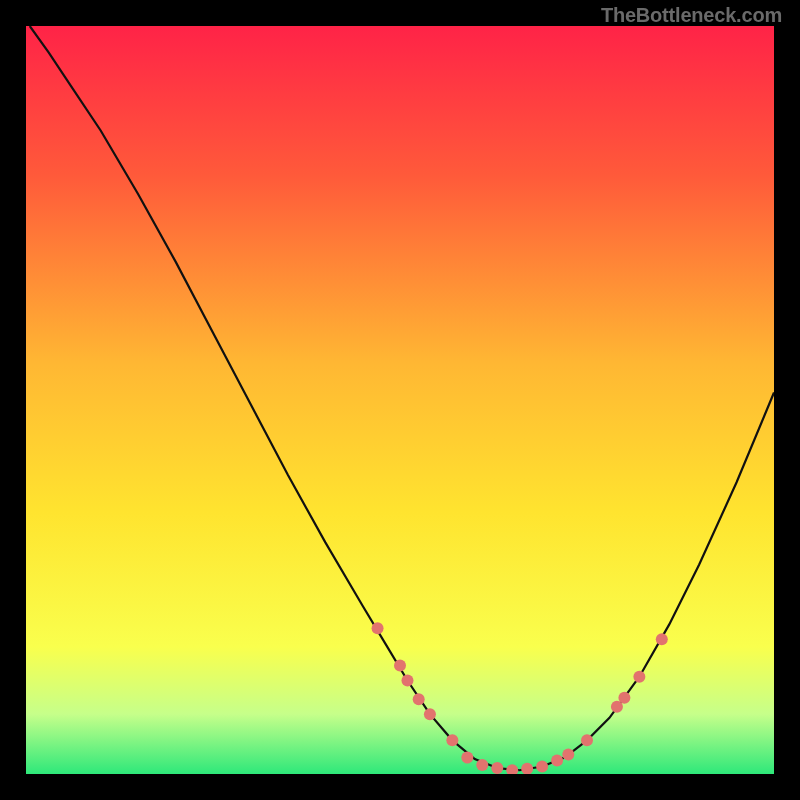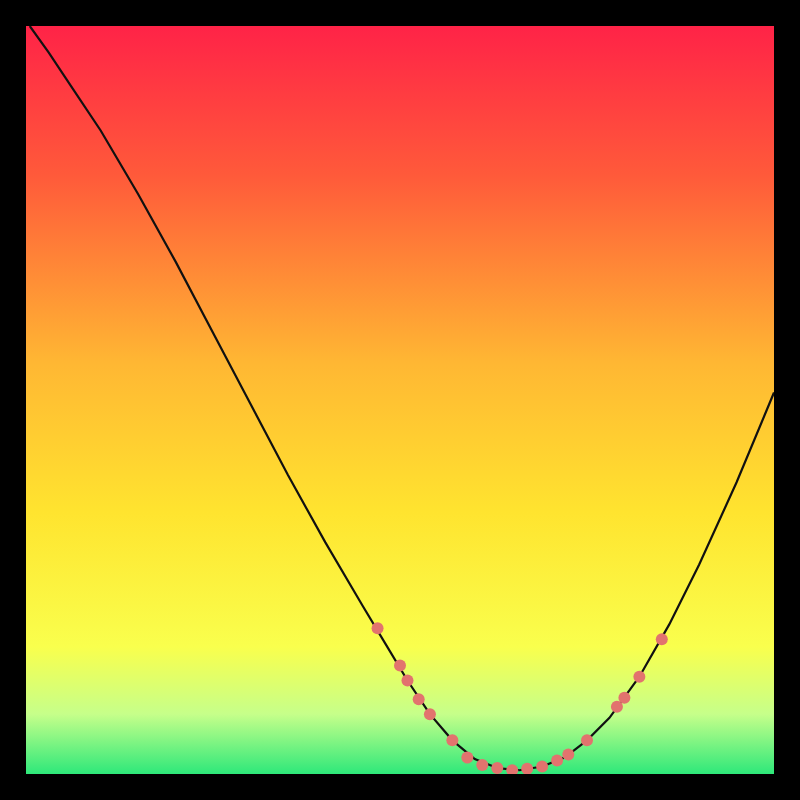--- a/index.html
+++ b/index.html
@@ -21,20 +21,21 @@
     top: 26px;
     width: 748px;
     height: 748px;
   }
   svg { display: block; }
 </style>
 </head>
 <body>
 <div class="wrap">
 
+  <div class="watermark">TheBottleneck.com</div>
 
   <div class="plot">
     <svg id="chart-svg" width="748" height="748" viewBox="0 0 748 748" preserveAspectRatio="none">
       <defs>
         <linearGradient id="bg-grad" x1="0" y1="0" x2="0" y2="1">
           <stop id="g0" offset="0%" stop-color="#ff2347"></stop>
           <stop id="g1" offset="20%" stop-color="#ff5a3a"></stop>
           <stop id="g2" offset="45%" stop-color="#ffb733"></stop>
           <stop id="g3" offset="65%" stop-color="#ffe42f"></stop>
           <stop id="g4" offset="83%" stop-color="#f9ff4d"></stop>

